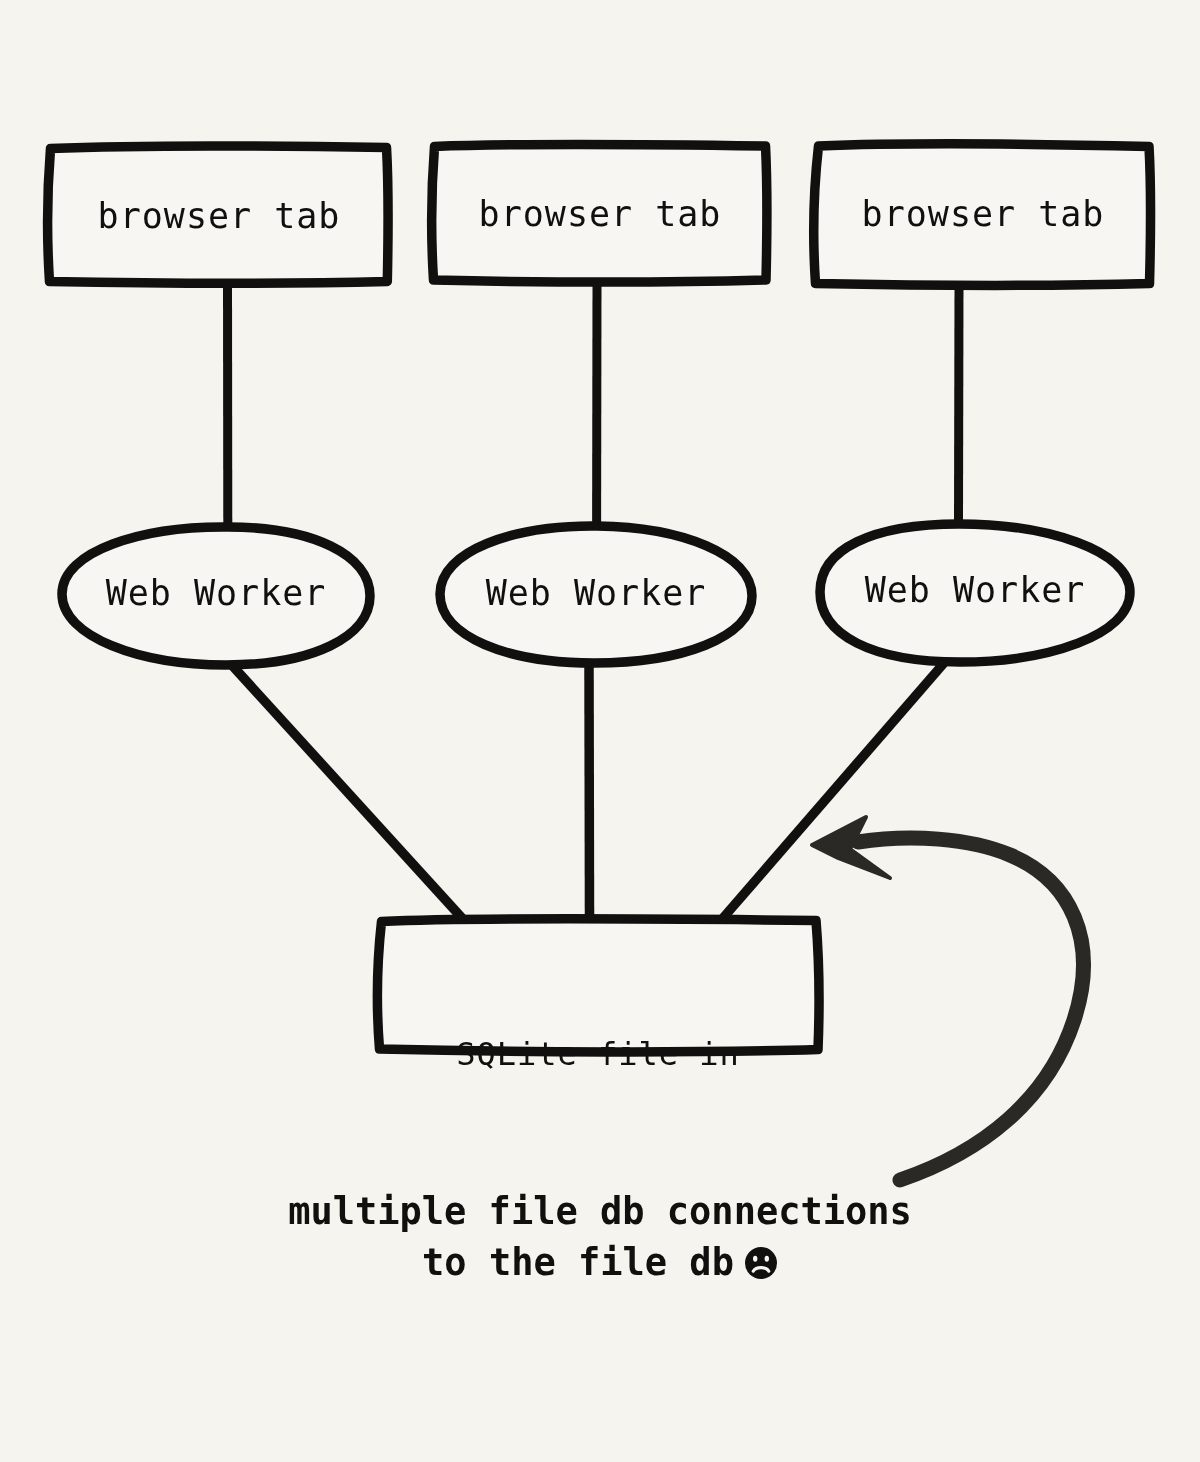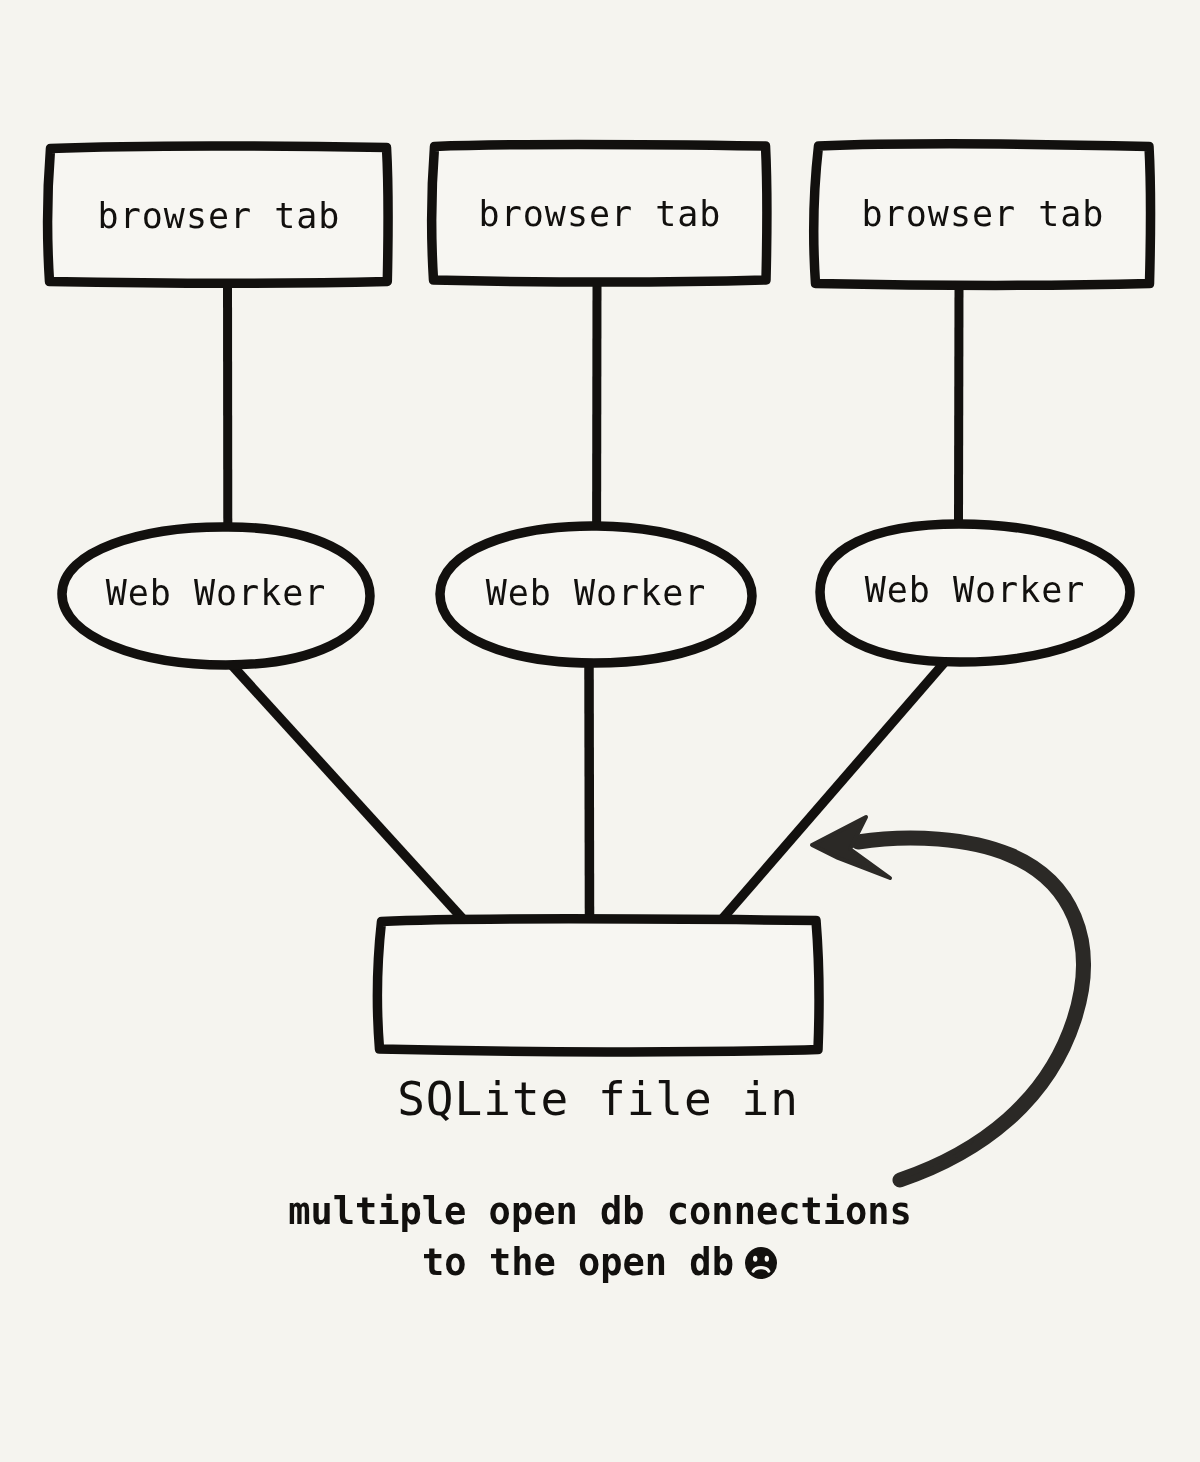--- a/index.html
+++ b/index.html
@@ -36,21 +36,21 @@
   }
   .tab-label {
     font-size: 35px;
     letter-spacing: 1px;
   }
   .worker-label {
     font-size: 35px;
     letter-spacing: 1px;
   }
   .store-label {
-    font-size: 46px;
+    font-size: 32px;
     line-height: 1.28;
     letter-spacing: 1px;
   }
   .caption {
     position: absolute;
     left: 0;
     top: 1186px;
     width: 1200px;
     text-align: center;
     font-family: "DejaVu Sans Mono", monospace;
@@ -147,23 +147,23 @@
 
   <div class="node-label worker-label" style="left:62px; top:573px; width:308px;">Web Worker</div>
   <div class="node-label worker-label" style="left:440px; top:573px; width:312px;">Web Worker</div>
   <div class="node-label worker-label" style="left:820px; top:570px; width:310px;">Web Worker</div>
 
   <div class="node-label store-label" style="left:378px; top:952px; width:440px;">
     <div>SQLite file in</div>
   </div>
 
   <div class="caption">
-    <div>multiple open db connections</div>
+    <div>multiple file db connections</div>
     <div>
-      <span class="line2">to the open db</span><span class="emoji-frown">
+      <span class="line2">to the file db</span><span class="emoji-frown">
         <svg viewBox="0 0 34 34" width="34" height="34">
           <circle cx="17" cy="17" r="16" fill="#12100e"></circle>
           <ellipse cx="11.2" cy="12.8" rx="2.2" ry="3.0" fill="#f7f6f2"></ellipse>
           <ellipse cx="22.8" cy="12.8" rx="2.2" ry="3.0" fill="#f7f6f2"></ellipse>
           <path d="M9.2 25.2 C 12 20.4, 22 20.4, 24.8 25.2" stroke="#f7f6f2" stroke-width="3.1" fill="none" stroke-linecap="round"></path>
         </svg>
       </span>
     </div>
   </div>
 

